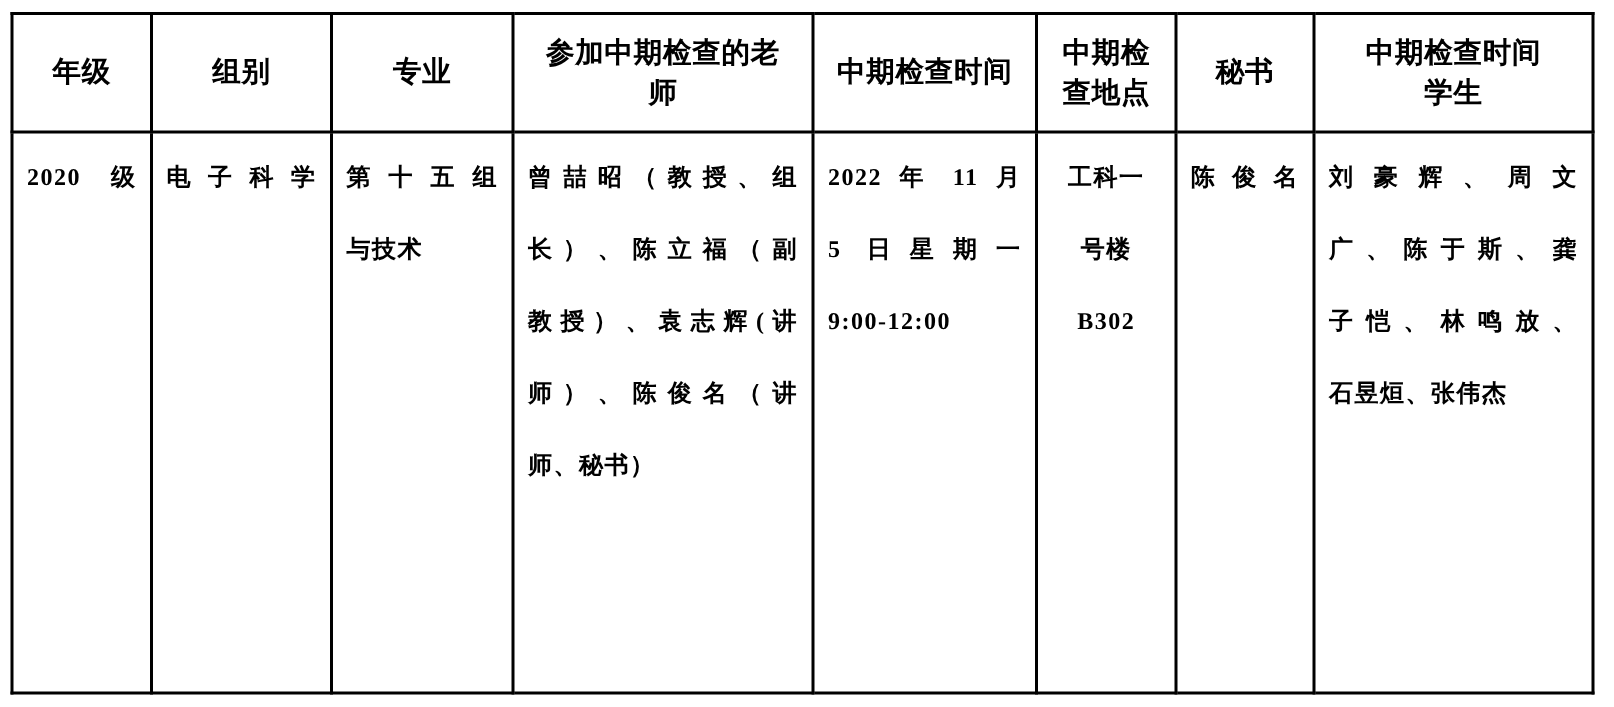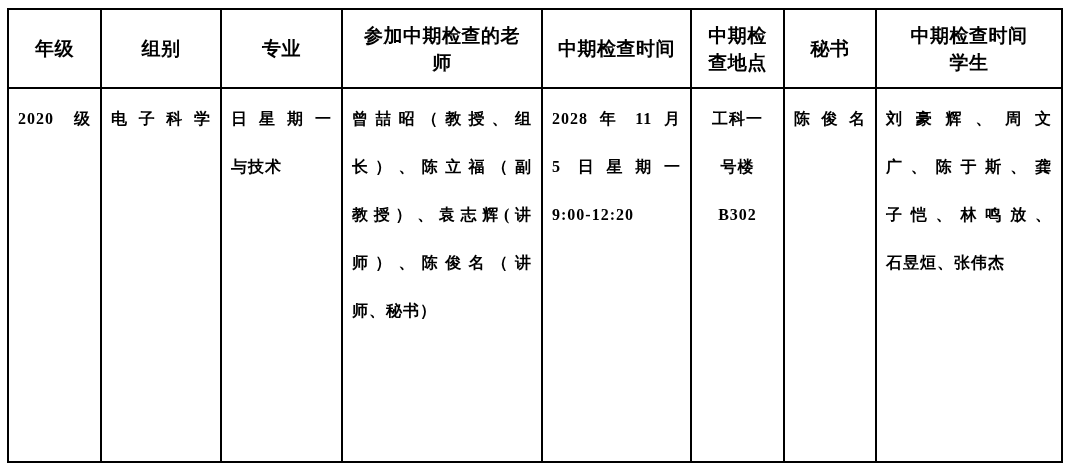--- a/index.html
+++ b/index.html
@@ -105,34 +105,34 @@
   </thead>
   <tbody>
     <tr style="height:374px">
       <td class="dist">
           <div class="ln">2020 级</div>
         </td>
       <td class="dist">
           <div class="ln">电子科学</div>
         </td>
       <td class="just">
-          <div class="ln">日星期一</div>
+          <div class="ln">第十五组</div>
           <div class="ln">与技术</div>
         </td>
       <td class="just">
           <div class="ln">曾喆昭（教授、组</div>
           <div class="ln">长）、陈立福（副</div>
           <div class="ln">教授）、袁志辉(讲</div>
           <div class="ln">师）、陈俊名（讲</div>
           <div class="ln">师、秘书）</div>
         </td>
       <td class="just">
-          <div class="ln">2028 年 11 月</div>
+          <div class="ln">2022 年 11 月</div>
           <div class="ln">5 日星期一</div>
-          <div class="ln">9:00-12:20</div>
+          <div class="ln">9:00-12:00</div>
         </td>
       <td class="center">
           <div class="ln">工科一</div>
           <div class="ln">号楼</div>
           <div class="ln">B302</div>
         </td>
       <td class="dist">
           <div class="ln">陈俊名</div>
         </td>
       <td class="just">

